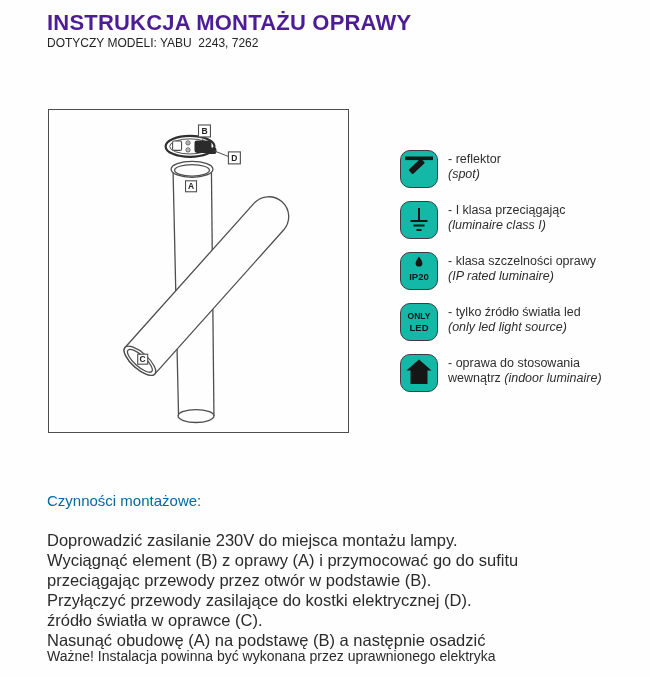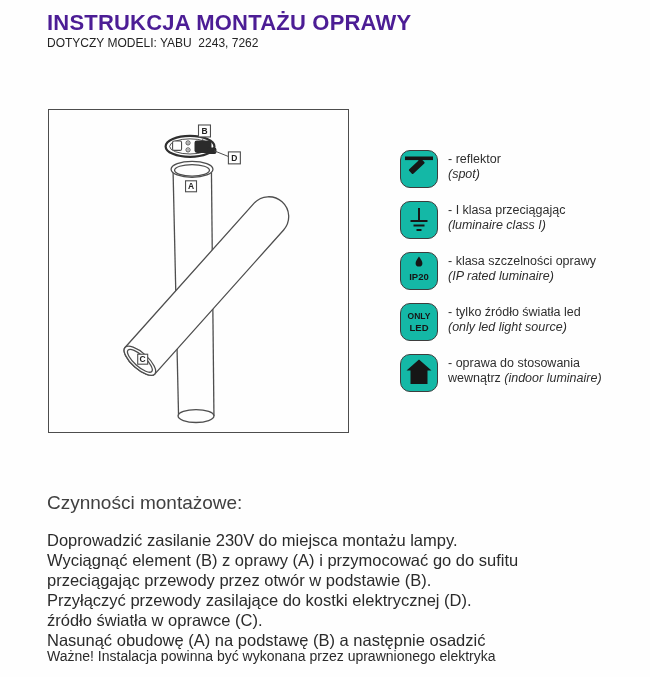--- a/index.html
+++ b/index.html
@@ -27,21 +27,21 @@
   .licon {
     flex:0 0 auto; width:38px; height:38px; background:#14b8a6;
     border:1.7px solid #3d3d3d; border-radius:10px;
     display:flex; align-items:flex-start; justify-content:center;
   }
   .licon svg { display:block; }
   .ltext { margin-left:10px; padding-top:2px; font-size:12.5px; line-height:15px; color:#2e2e2e; }
   .ltext em { }
 
   
-  .instr-heading { position:absolute; left:47px; top:492px; font-size:19px; color:#404040; }
+  .instr-heading { position:absolute; left:47px; top:492px; font-size:15px; color:#0369a1; }
   .instr-body { position:absolute; left:47px; top:530px; font-size:16.5px; line-height:20px; color:#2b2b2b; }
   .instr-warning { position:absolute; left:47px; top:648px; font-size:14px; color:#2b2b2b; }
 </style>
 </head>
 <body>
 
 <div class="page">
 
   <div class="header">
     <div class="title">INSTRUKCJA MONTAŻU OPRAWY</div>

